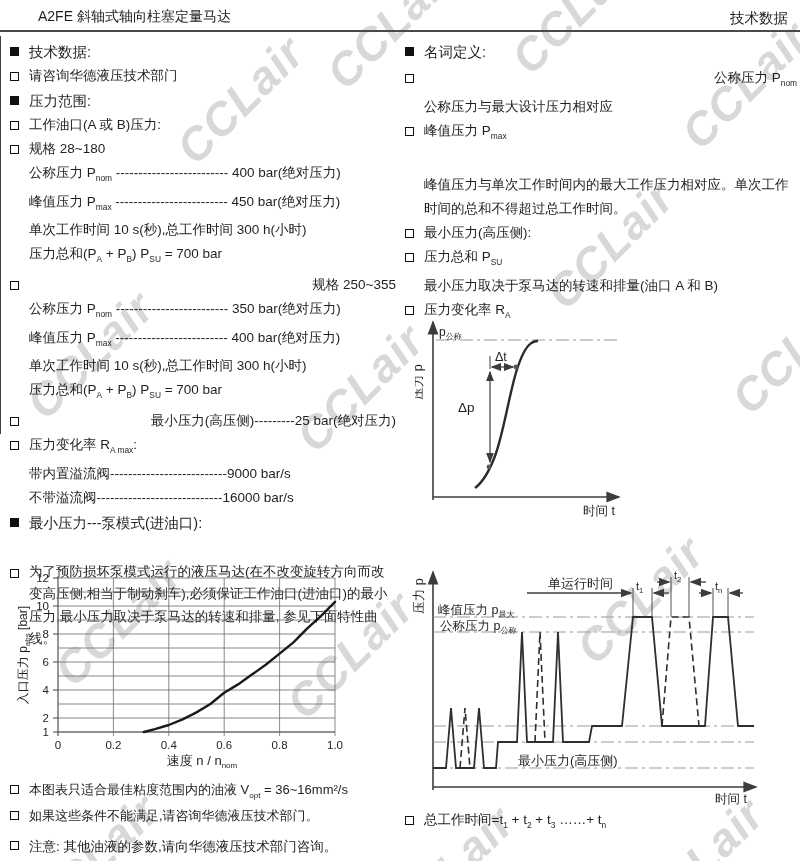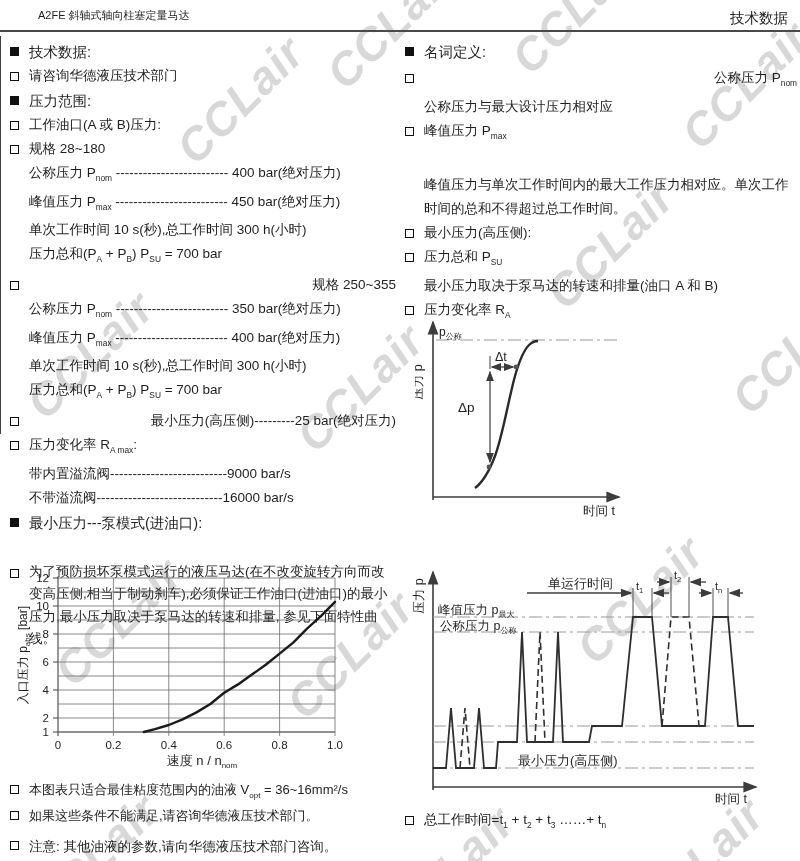--- a/index.html
+++ b/index.html
@@ -4,21 +4,21 @@
 <style>
   html,body{margin:0;padding:0;background:#fff;}
   .page{position:relative;width:800px;height:861px;background:#fff;overflow:hidden;
         font-family:"Liberation Sans","DejaVu Sans",sans-serif;color:#1f1f1f;}
   
   .wm{position:absolute;font-size:46px;font-weight:bold;font-style:italic;
       color:#d8d8d8;white-space:nowrap;transform:translate(-50%,-50%) rotate(-45deg);
       z-index:0;letter-spacing:1px;user-select:none;}
   .content{position:absolute;inset:0;z-index:1;}
   
-  .hdr-title{position:absolute;left:38px;top:8px;font-size:11px;}
+  .hdr-title{position:absolute;left:38px;top:8px;font-size:14px;}
   .hdr-corner{position:absolute;right:12px;top:9px;font-size:14.5px;}
   .hdr-rule{position:absolute;left:0;top:30px;width:800px;height:2px;background:#4a4a4a;}
   .edge-line{position:absolute;left:0;top:36px;width:1px;height:398px;background:#3f3f3f;}
   
   .colL{position:absolute;left:10px;top:40px;width:386px;}
   .colR{position:absolute;left:405px;top:40px;width:392px;}
   .line{position:relative;padding-left:19px;font-size:13.5px;line-height:24px;min-height:24px;}
   .line.h{font-size:14.5px;}
   .para{position:relative;padding-left:19px;font-size:13.5px;line-height:22.5px;margin-top:26px;}
   .mt4{margin-top:1px;} .mt2{margin-top:2px;text-align:right;}

